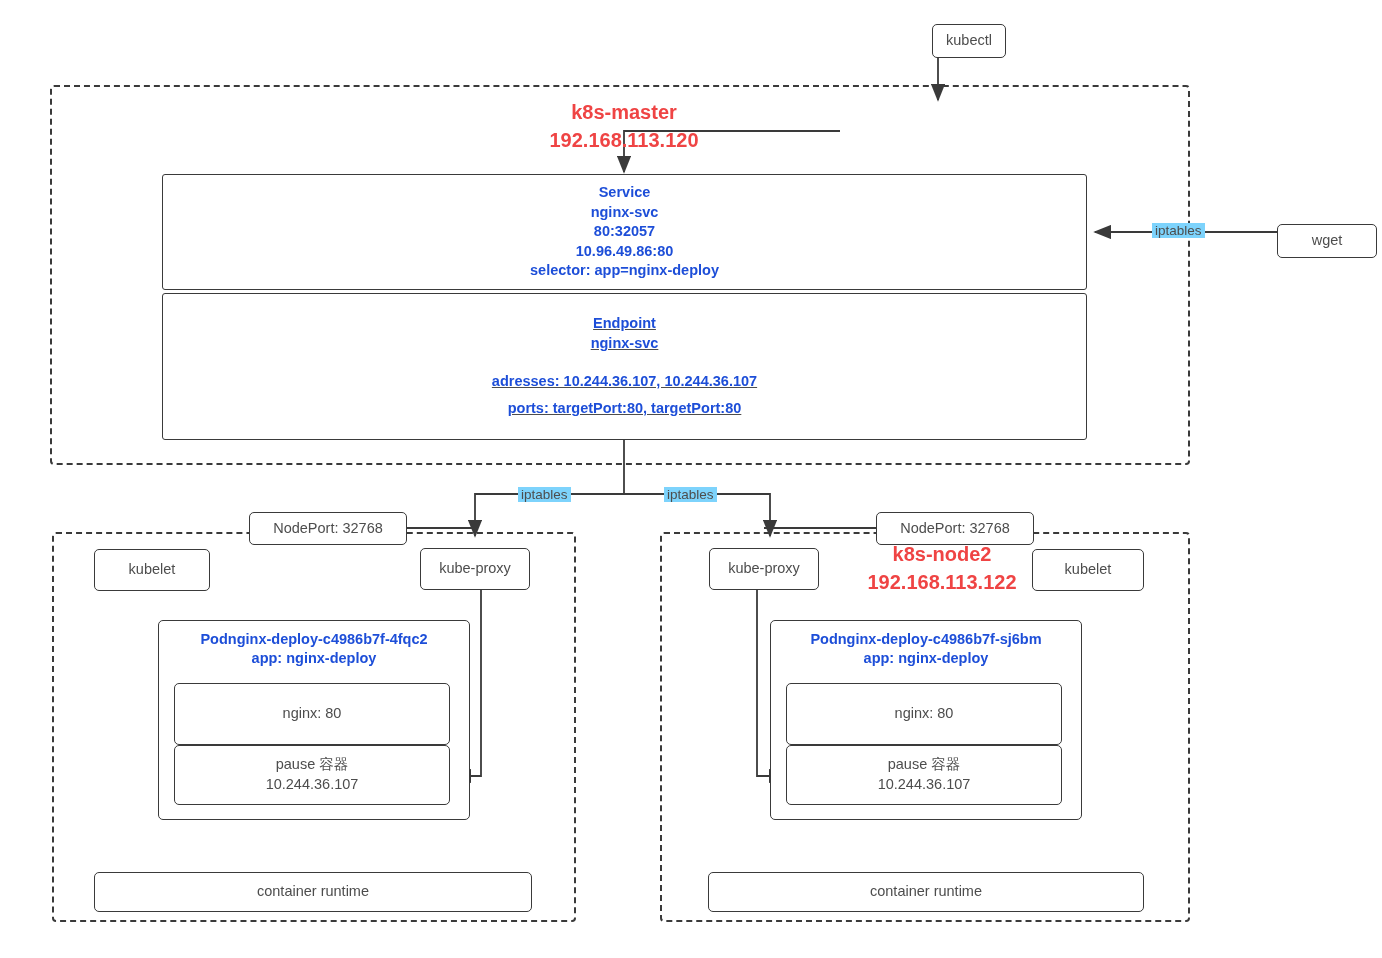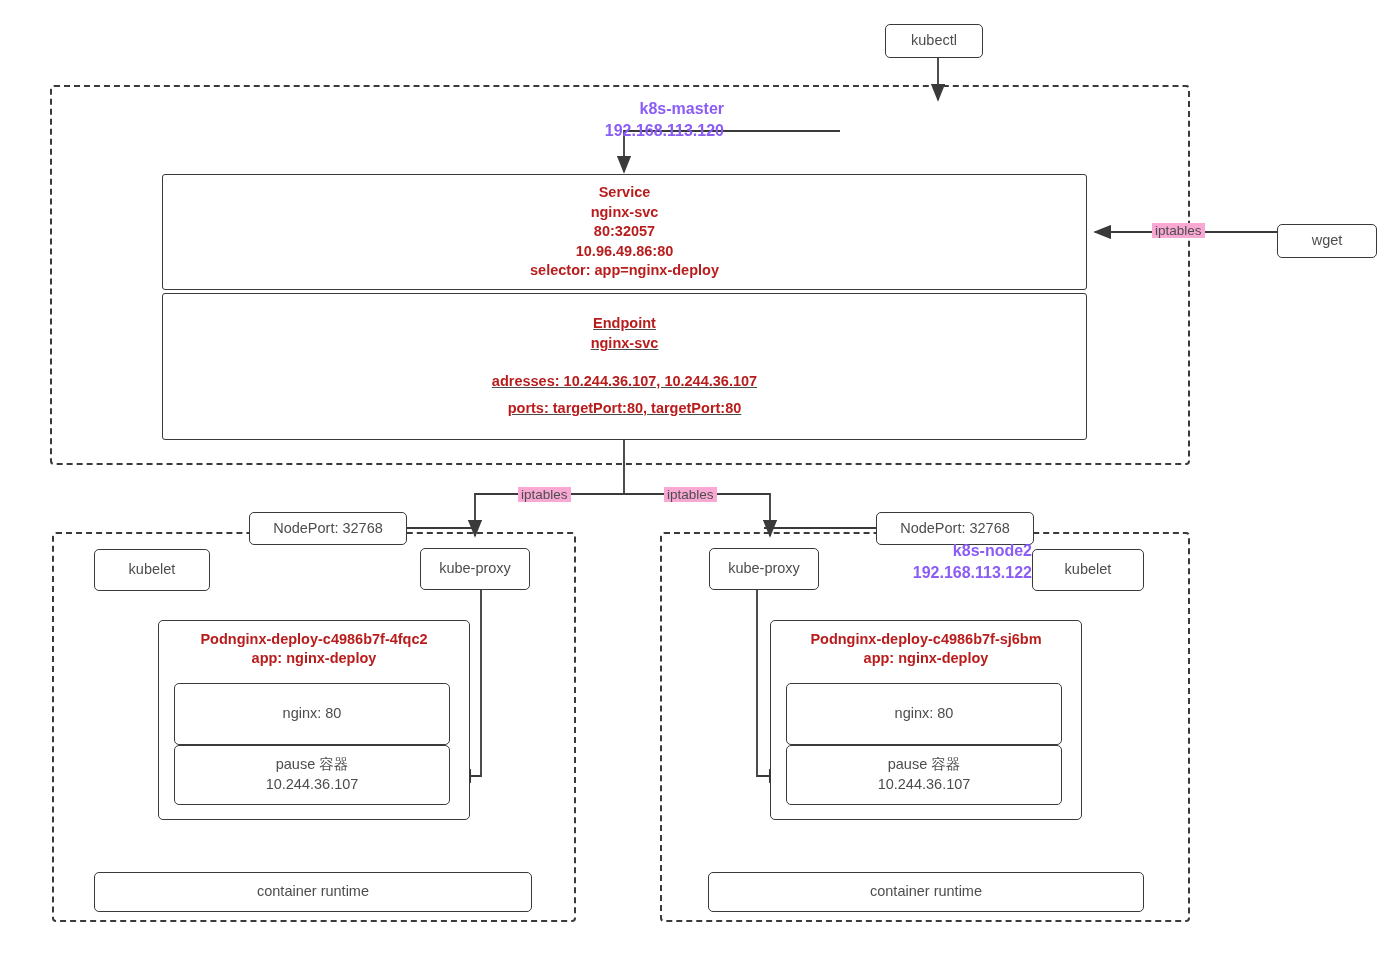--- a/index.html
+++ b/index.html
@@ -25,42 +25,42 @@
     flex-direction: column;
     align-items: center;
     justify-content: center;
     text-align: center;
     color: #4d4d4d;
     font-size: 14.5px;
     line-height: 1.35;
     z-index: 5;
   }
   .box.sq { border-radius: 3px; }
-  .bold { font-weight: bold; color: #b91c1c; }
+  .bold { font-weight: bold; color: #1d4ed8; }
   .dash-region {
     position: absolute;
     box-sizing: border-box;
     border: 2px dashed #3a3a3a;
     border-radius: 4px;
     background: transparent;
     z-index: 1;
   }
   .free-label {
     position: absolute;
-    text-align: right;
-    color: #8b5cf6;
-    font-size: 16px;
+    text-align: center;
+    color: #ef4444;
+    font-size: 20px;
     font-weight: bold;
     line-height: 1.4;
     z-index: 6;
     white-space: nowrap;
   }
   .edge-label {
     position: absolute;
-    background: #f9a8d4;
+    background: #7dd3fc;
     color: #4d4d4d;
     font-size: 13.5px;
     padding: 0 3px;
     z-index: 7;
     white-space: nowrap;
     text-align: center;
   }
   svg.wires {
     position: absolute;
     left: 0; top: 0;
@@ -100,21 +100,21 @@
 
     <path class="line" d="M406,528 L475,528"></path>
 
     <path class="line" d="M481,590 L481,776 L455,776" marker-end="url(#arw)"></path>
 
     <path class="line" d="M876,528 L764,528"></path>
 
     <path class="line" d="M757,590 L757,776 L785,776" marker-end="url(#arw)"></path>
   </svg>
 
-  <div class="box" style="left:885px; top:24px; width:98px; height:34px;">
+  <div class="box" style="left:932px; top:24px; width:74px; height:34px;">
     <span>kubectl</span>
   </div>
 
   <div class="box" style="left:1277px; top:224px; width:100px; height:34px;">
     <span>wget</span>
   </div>
 
   <div class="edge-label" style="left:1152px; top:223px;">
     <span>iptables</span>
   </div>

